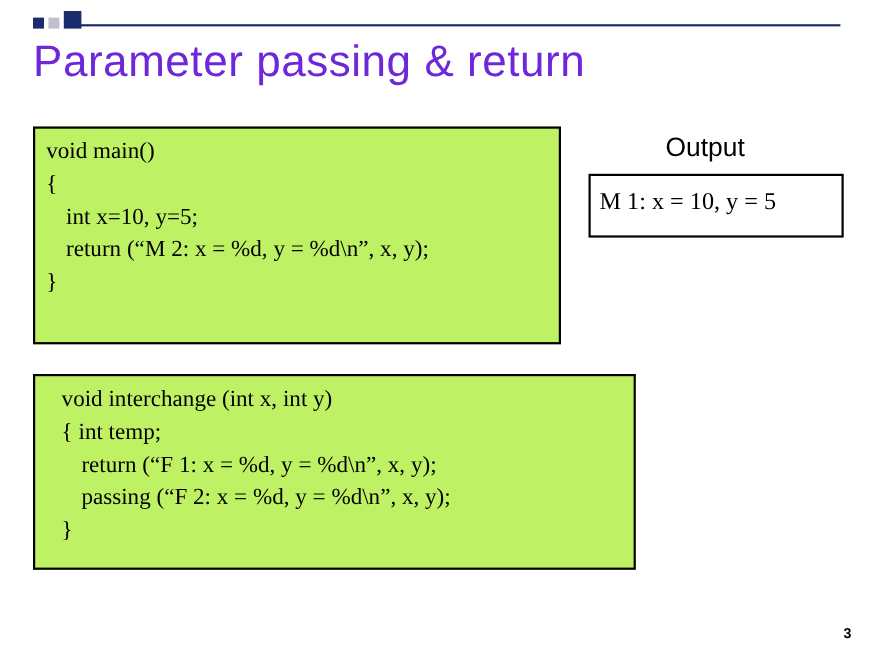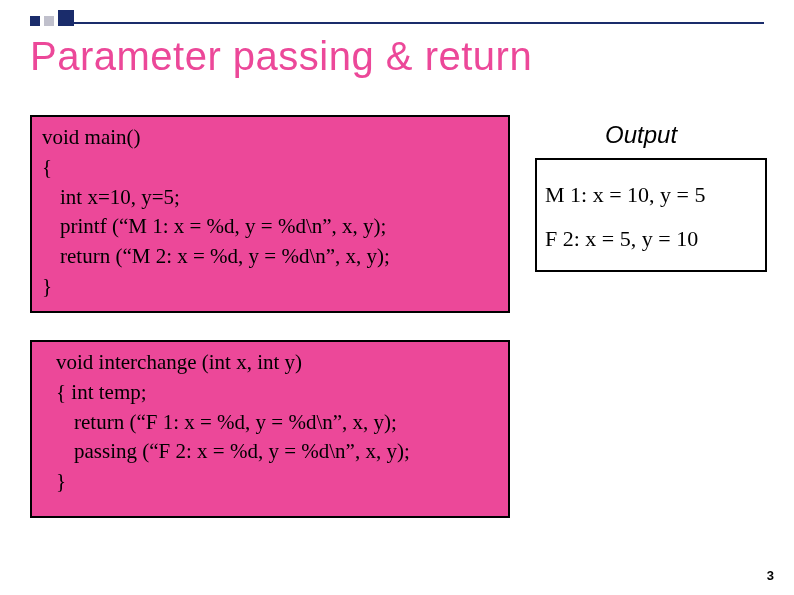--- a/index.html
+++ b/index.html
@@ -47,73 +47,72 @@
     left: 64px;
     height: 2px;
     width: 700px;
     background: #1a2c6b;
   }
   .title {
     position: absolute;
     top: 34px;
     left: 30px;
     font-size: 40px;
-    color: #ec4899;
+    color: #6d28d9;
     letter-spacing: 0.5px;
   }
   .code-box {
     position: absolute;
     border: 2px solid #000;
-    background: #ec4899;
+    background: #bef264;
     font-family: "Times New Roman", Times, serif;
     font-size: 21px;
     line-height: 1.42;
     padding: 6px 10px 4px 10px;
     box-sizing: border-box;
   }
   .code-main {
     top: 115px;
     left: 30px;
     width: 480px;
     height: 198px;
   }
   .code-inter {
     top: 340px;
     left: 30px;
-    width: 480px;
+    width: 548px;
     height: 178px;
     padding-left: 24px;
   }
   .code-box .ind {
     display: inline-block;
     width: 18px;
   }
   .output-label {
     position: absolute;
     top: 121px;
     left: 605px;
     font-size: 24px;
     font-weight: 400;
     font-family: Arial, sans-serif;
-    font-style: italic;
   }
   .output-box {
     position: absolute;
     top: 158px;
     left: 535px;
     width: 232px;
     border: 2px solid #000;
     background: #fff;
     font-family: "Times New Roman", Times, serif;
     font-size: 22px;
     box-sizing: border-box;
     padding: 4px 8px 8px 8px;
   }
   .output-box div {
-    margin: 18px 0 10px 0;
+    margin: 6px 0 10px 0;
   }
   .pagenum {
     position: absolute;
     bottom: 12px;
     right: 20px;
     font-family: Arial, sans-serif;
     font-weight: bold;
     font-size: 13px;
   }
 </style>
@@ -128,33 +127,31 @@
   </div>
   <div class="topline"></div>
 </div>
 
 <div class="title">Parameter passing &amp; return</div>
 
 <div class="code-box code-main">
   <div>void main()</div>
   <div>{</div>
   <div><span class="ind"></span><span>int  x=10, y=5;</span></div>
-  <div><span class="ind"></span><span>printf  (“M 1:  x = %d, y = %d\n”, x, y);</span></div>
   <div><span class="ind"></span><span>return  (“M 2:  x = %d, y = %d\n”, x, y);</span></div>
   <div>}</div>
 </div>
 
 <div class="code-box code-inter">
   <div>void interchange  (int x, int y)</div>
   <div>{ int temp;</div>
   <div><span class="ind"></span><span>return  (“F 1:  x = %d, y = %d\n”, x, y);</span></div>
   <div><span class="ind"></span><span>passing  (“F 2:  x = %d, y = %d\n”, x, y);</span></div>
   <div>}</div>
 </div>
 
 <div class="output-label">Output</div>
 
 <div class="output-box">
   <div>M 1:  x = 10, y = 5</div>
-  <div>F 2:  x = 5, y = 10</div>
 </div>
 
 <div class="pagenum">3</div>
 
 </body></html>

